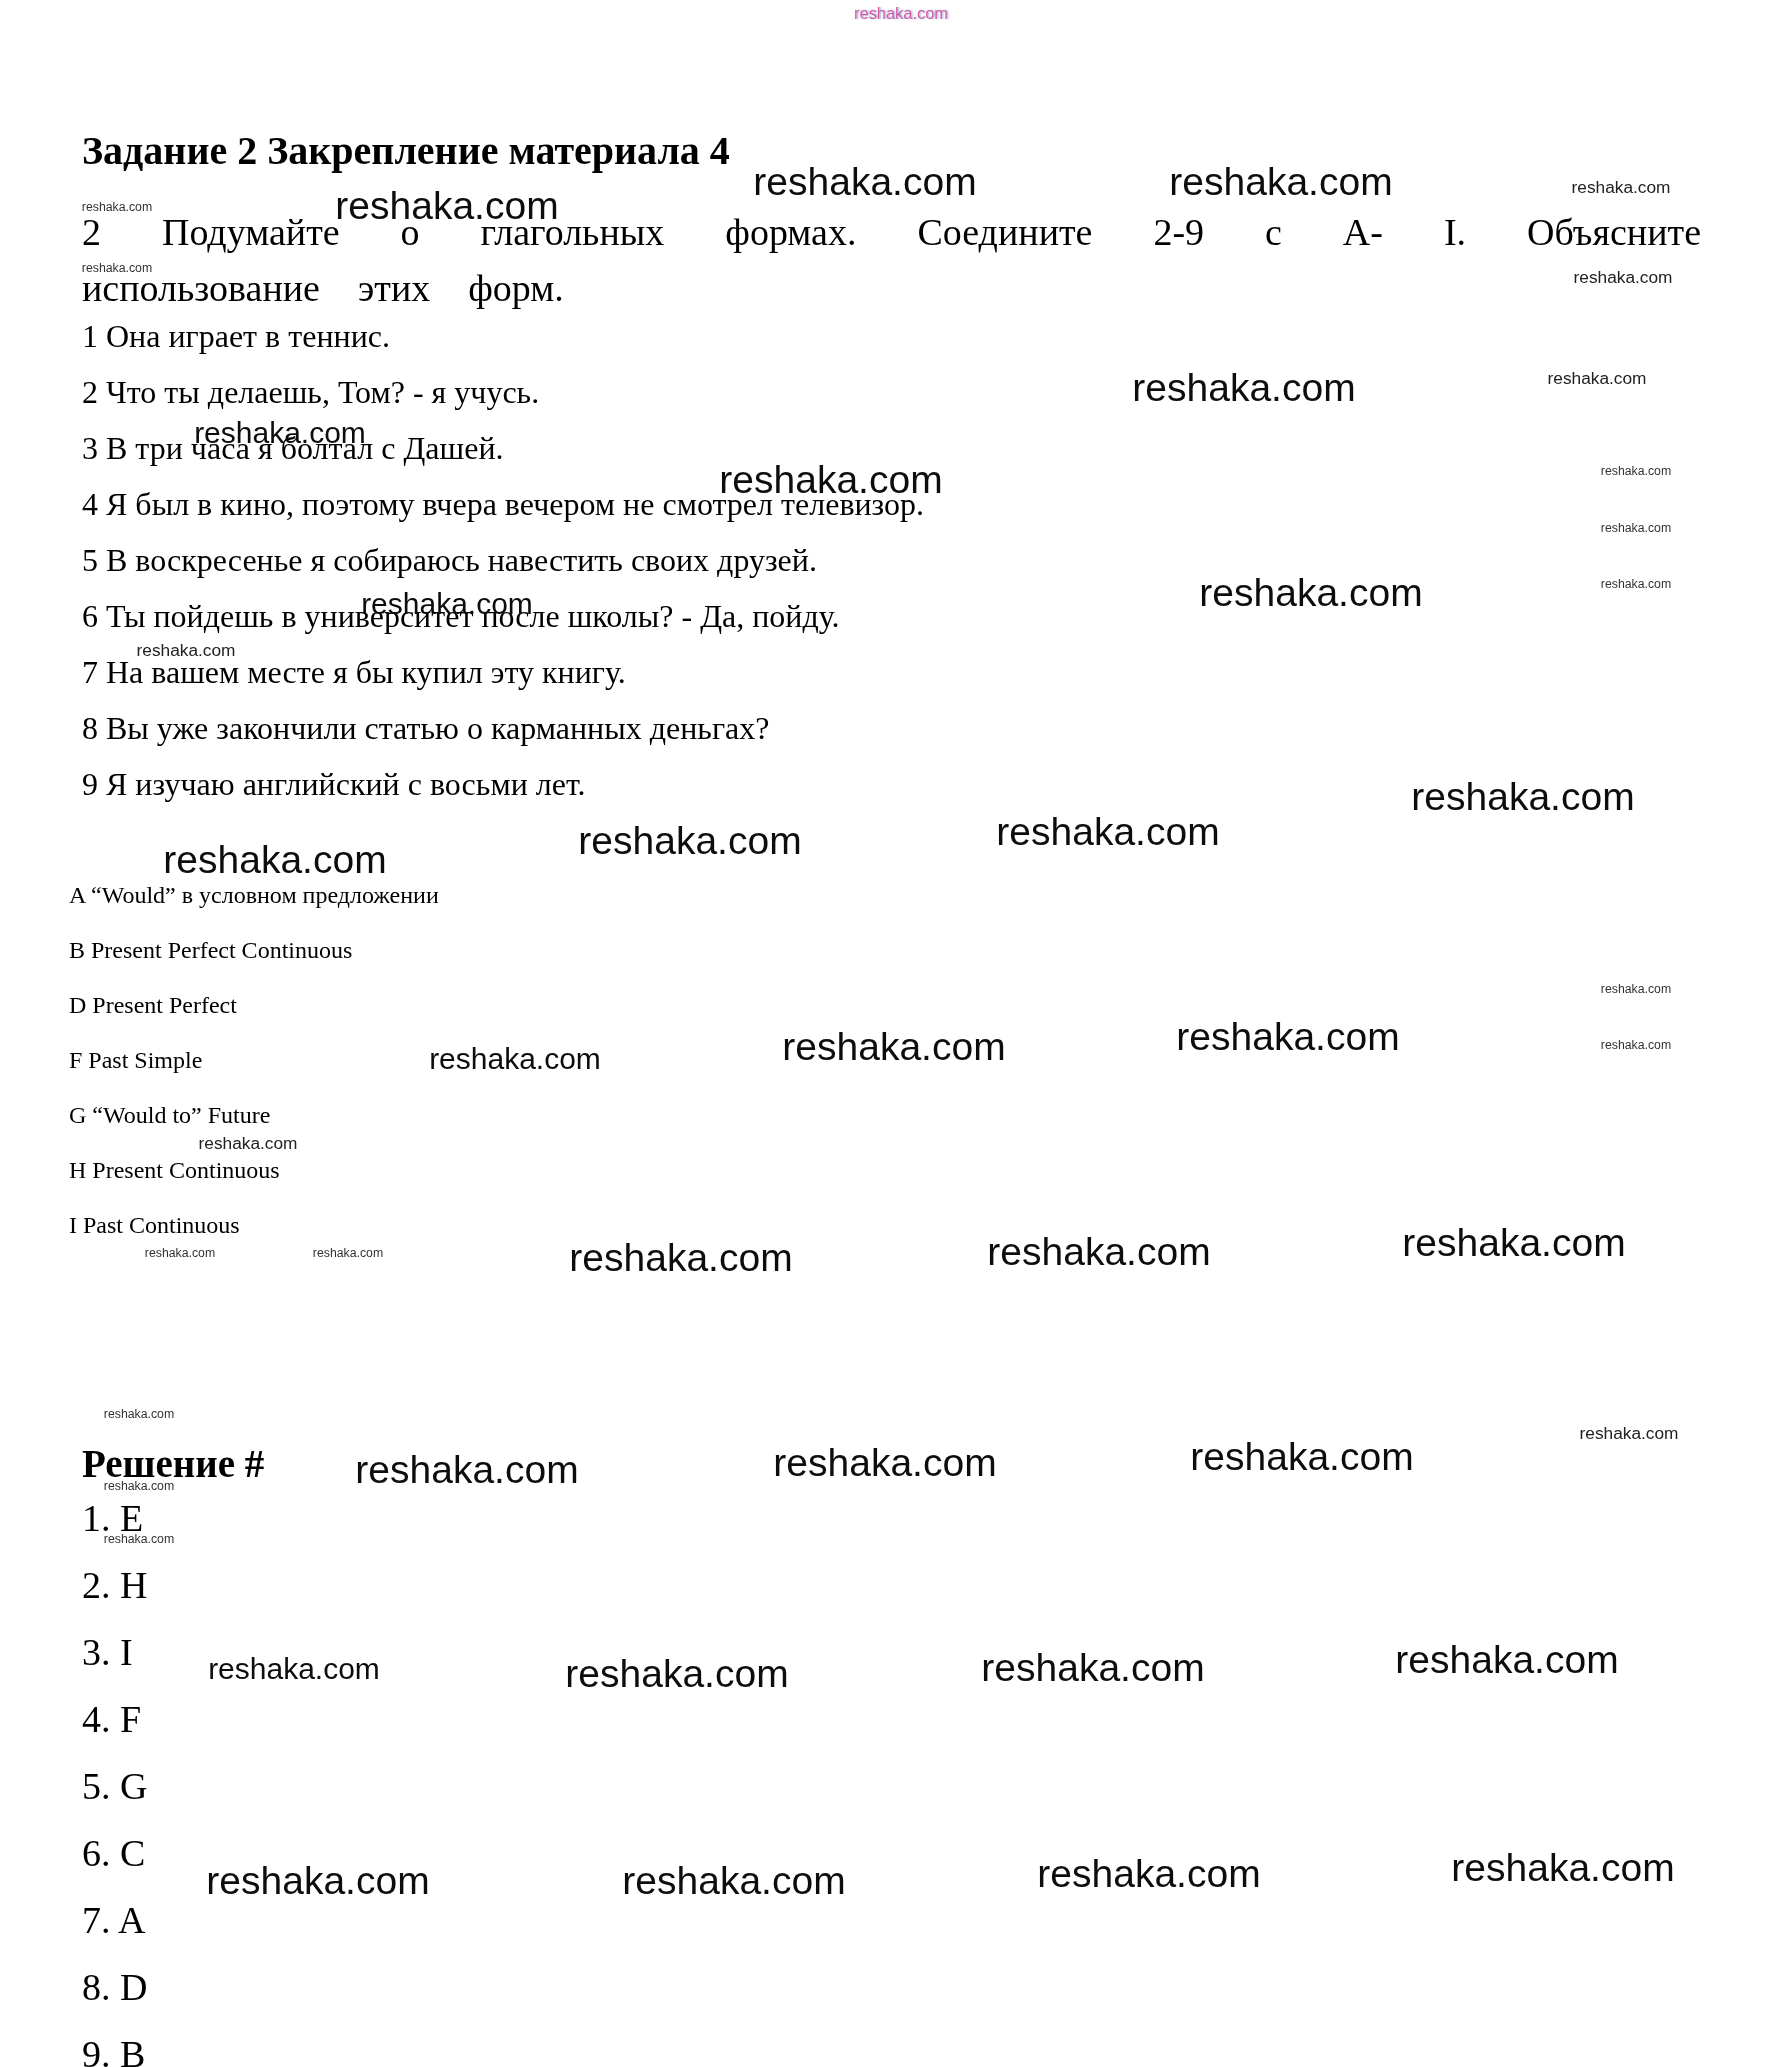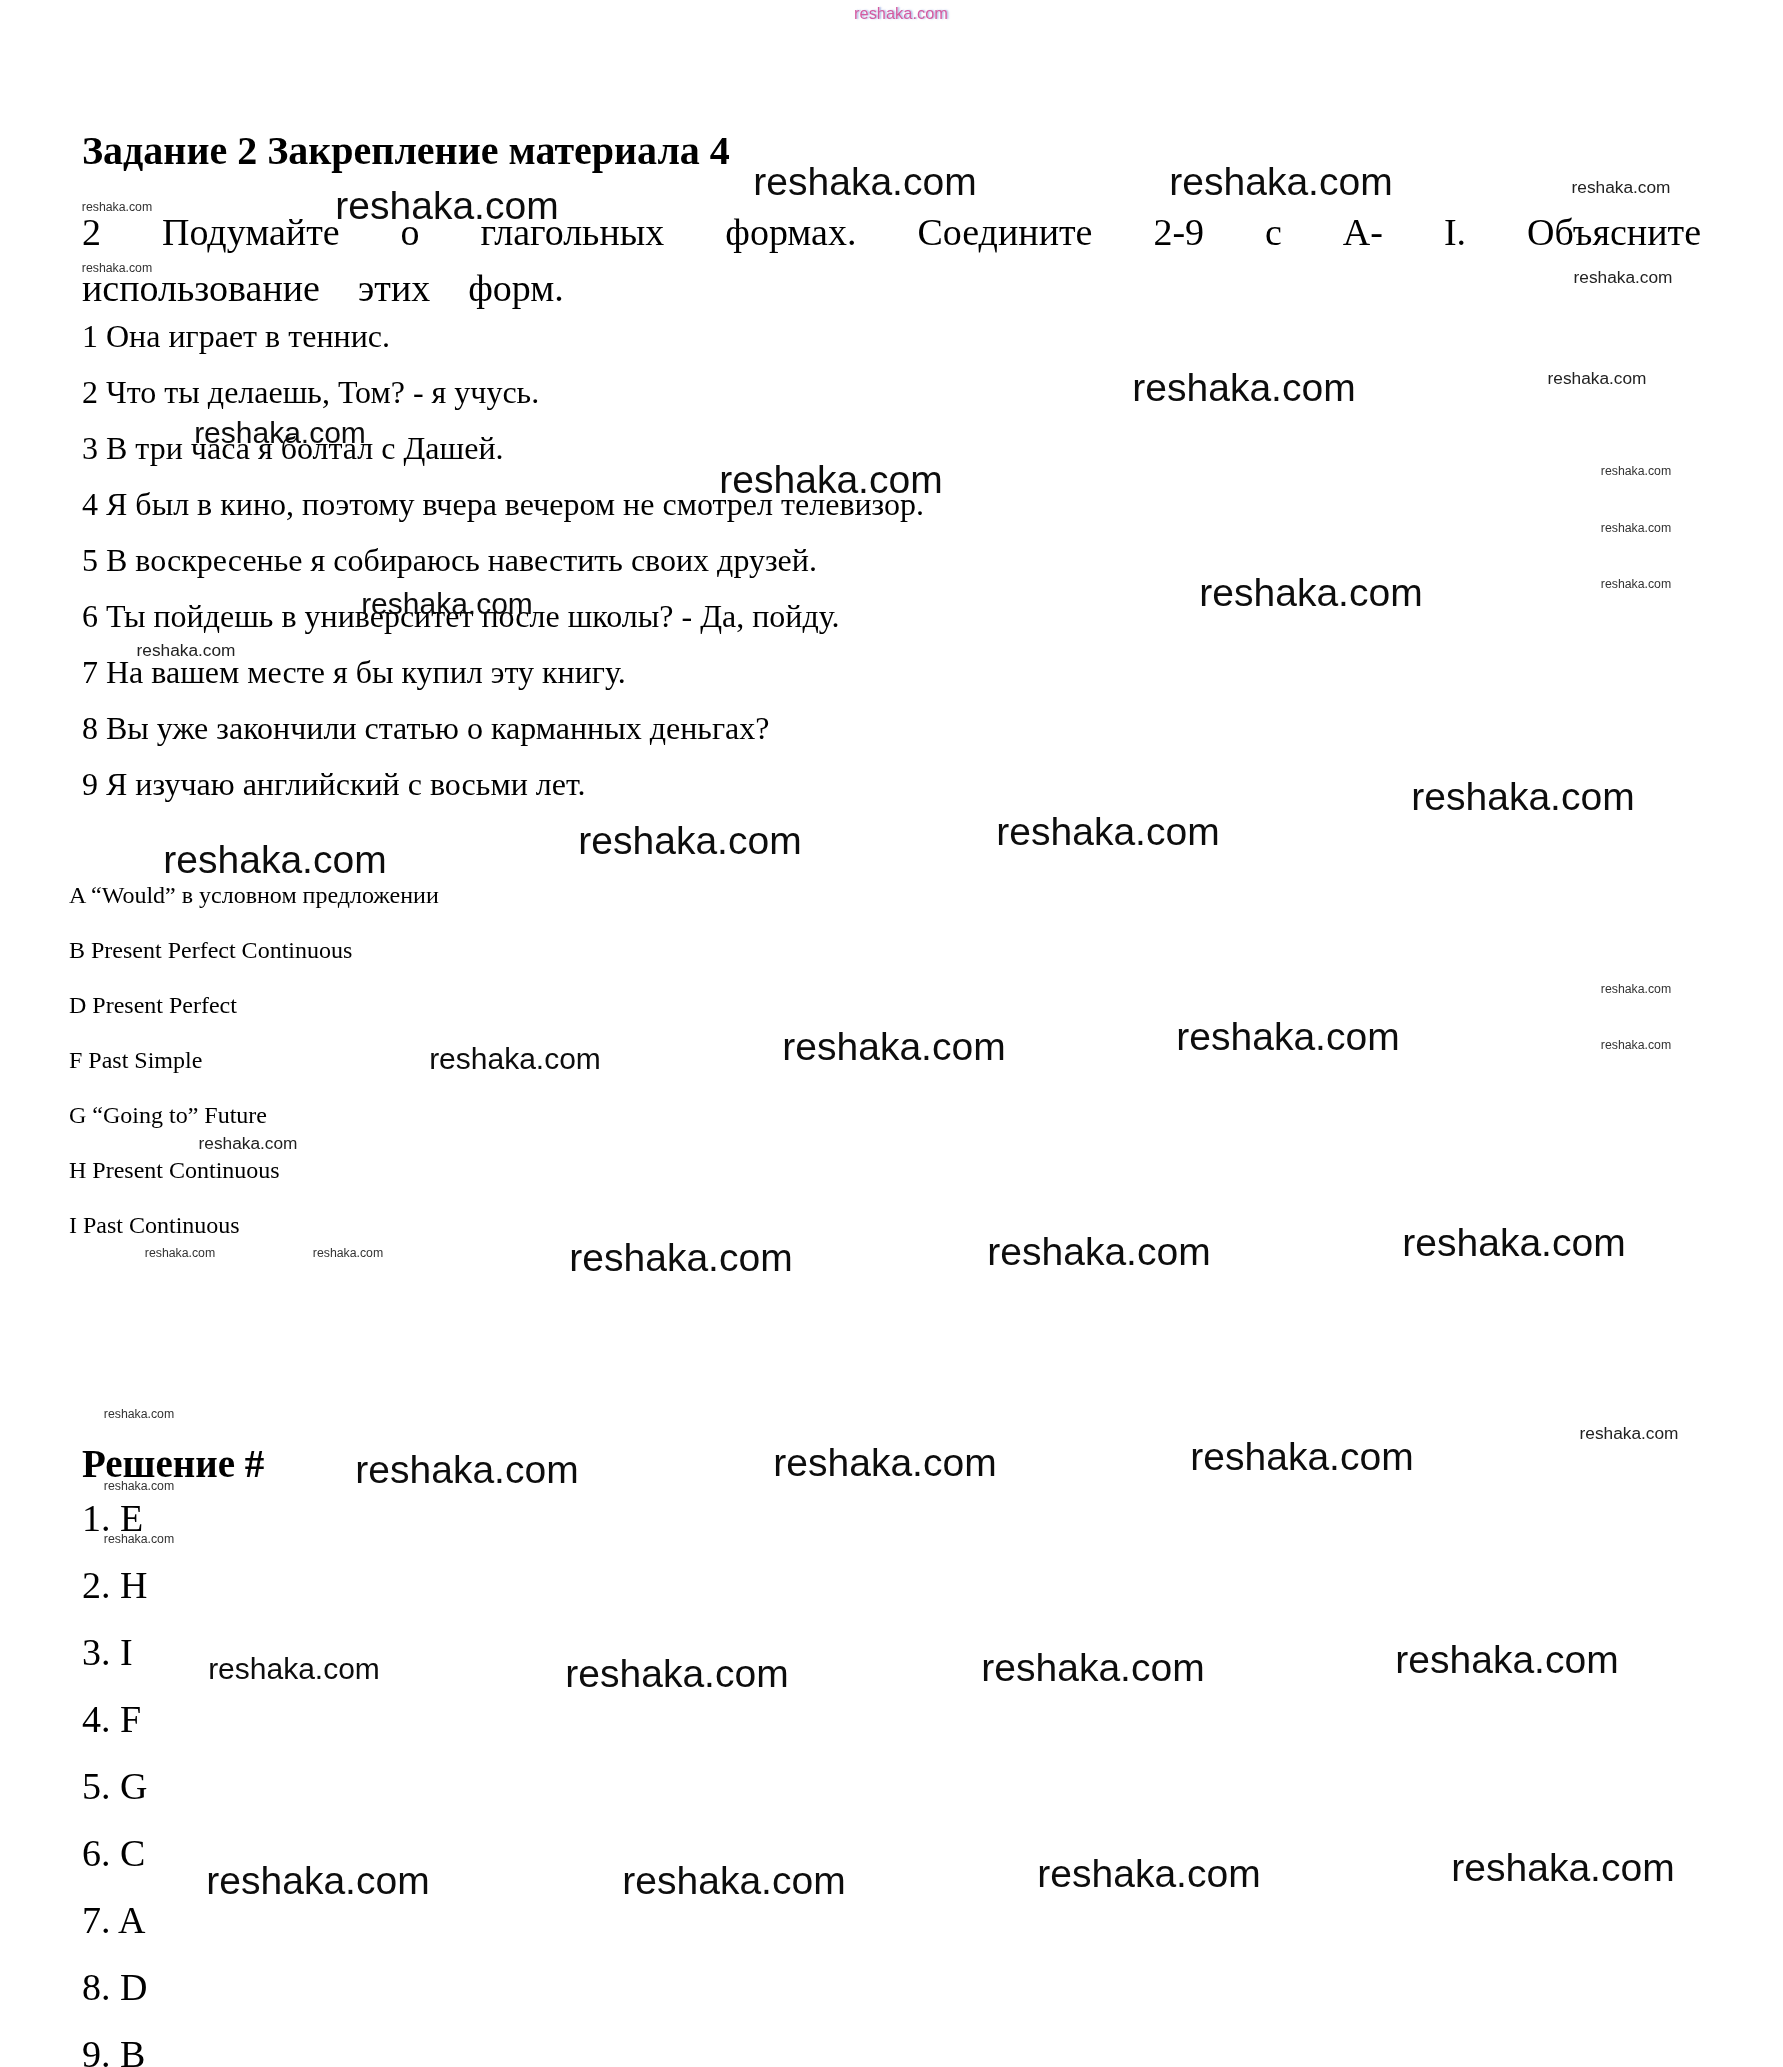--- a/index.html
+++ b/index.html
@@ -60,21 +60,21 @@
     <div class="line">7 На вашем месте я бы купил эту книгу.</div>
     <div class="line">8 Вы уже закончили статью о карманных деньгах?</div>
     <div class="line">9 Я изучаю английский с восьми лет.</div>
   </div>
 
   <div class="options">
     <div class="line">A “Would” в условном предложении</div>
     <div class="line">B Present Perfect Continuous</div>
     <div class="line">D Present Perfect</div>
     <div class="line">F Past Simple</div>
-    <div class="line">G “Going to” Future</div>
+    <div class="line">G “Would to” Future</div>
     <div class="line">H Present Continuous</div>
     <div class="line">I Past Continuous</div>
   </div>
 
   <h2 class="solution-heading">Решение #</h2>
 
   <div class="answers">
     <div class="line">1. E</div>
     <div class="line">2. H</div>
     <div class="line">3. I</div>

